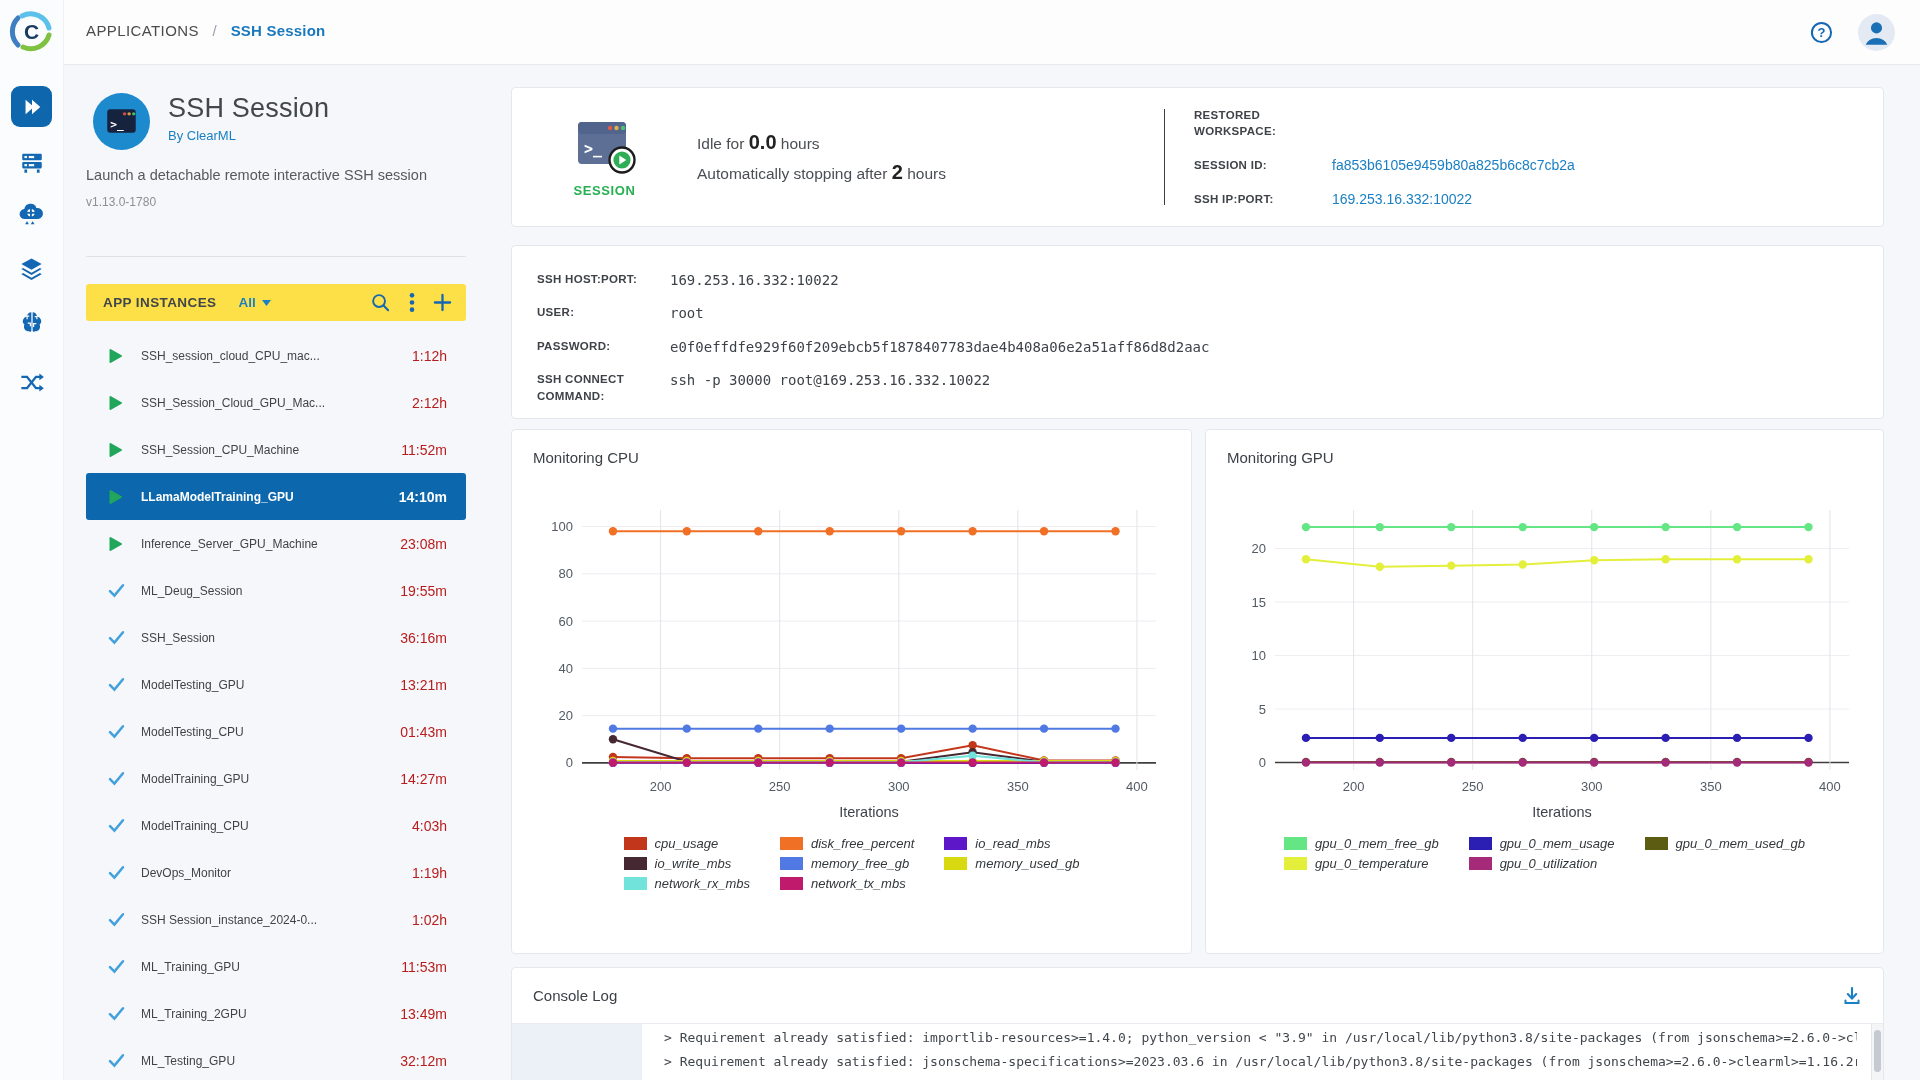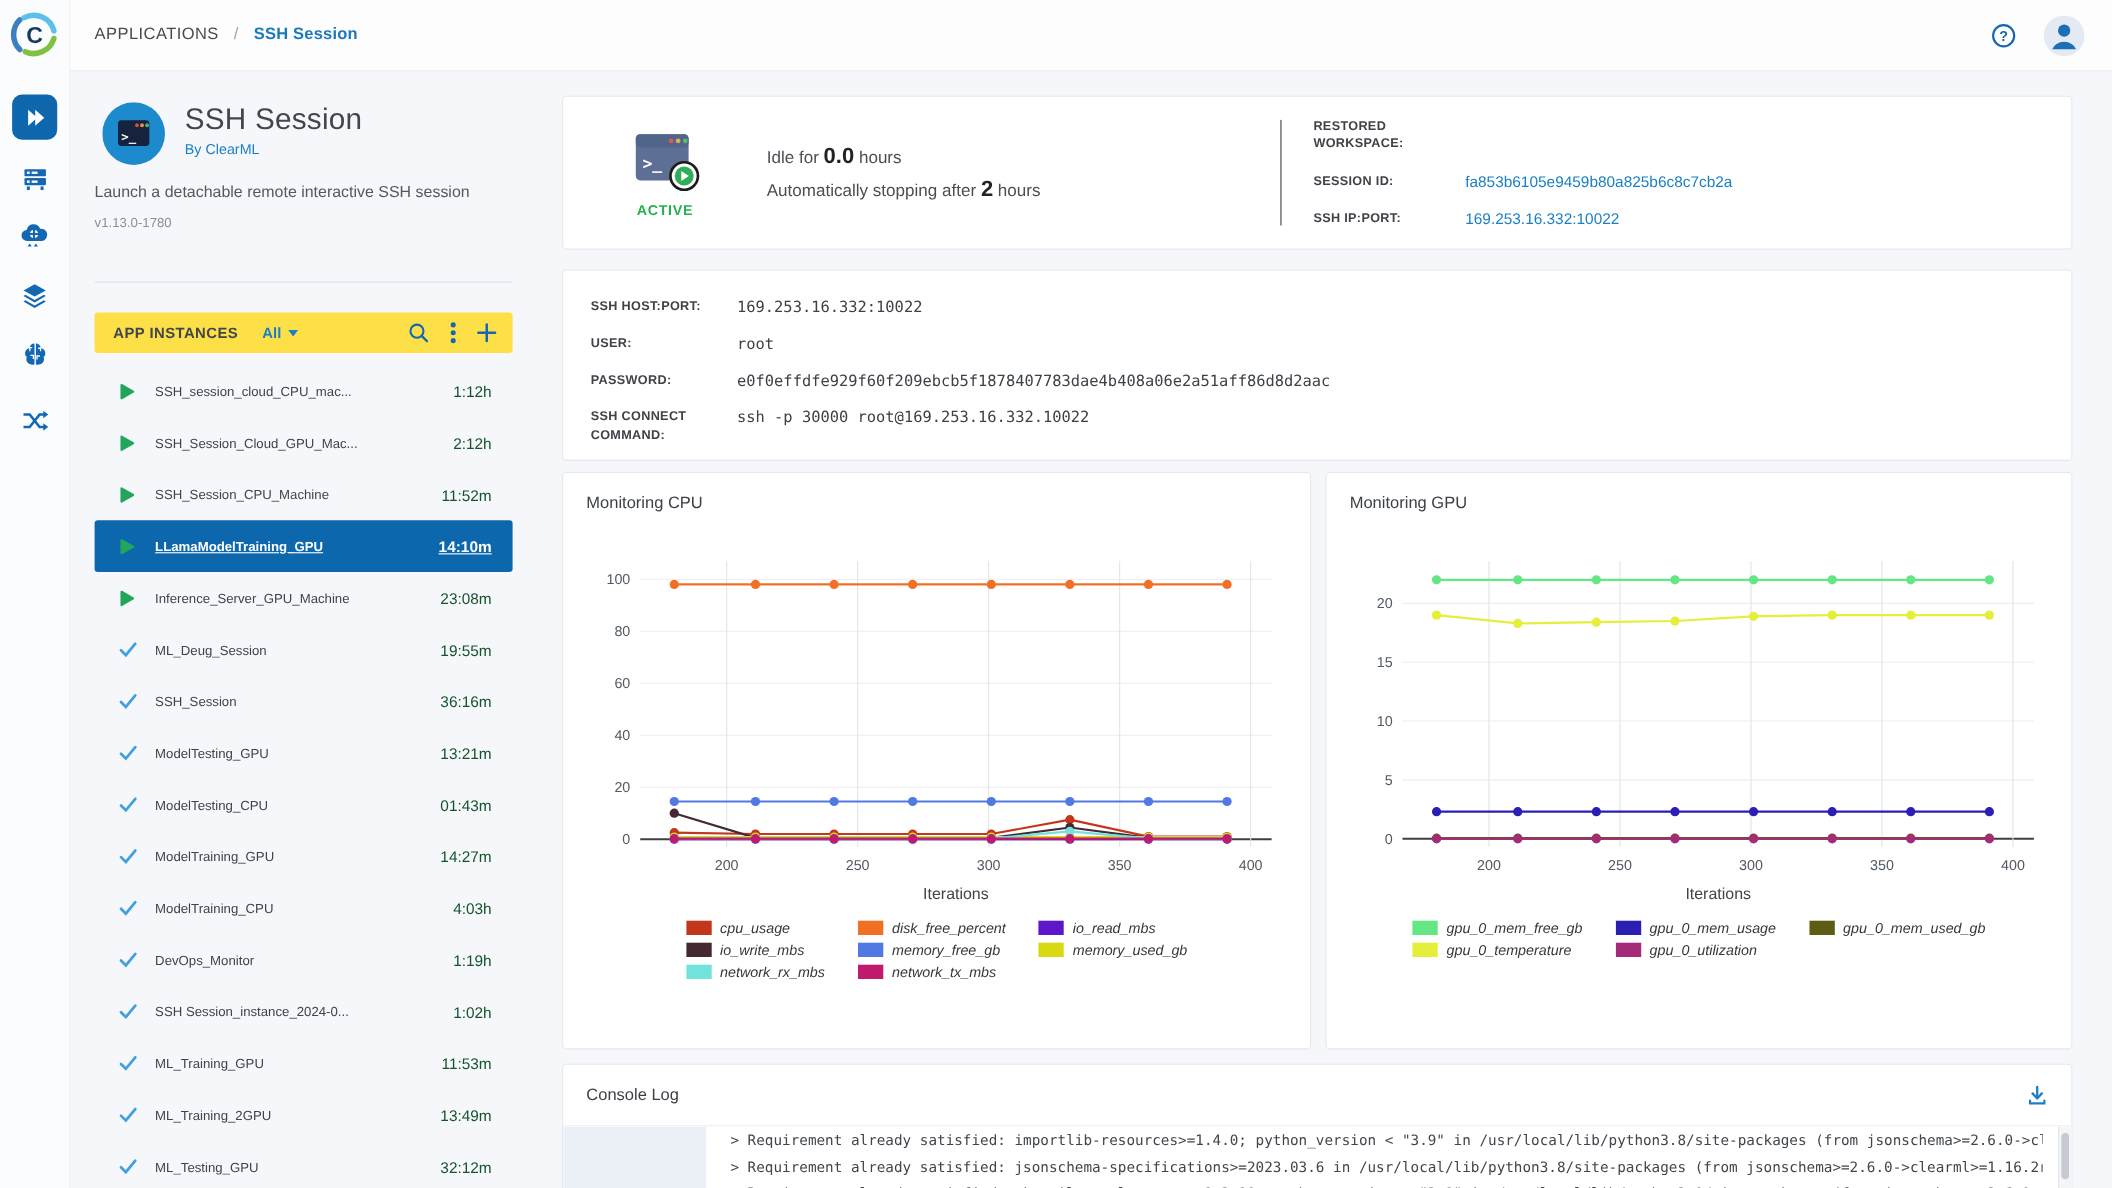--- a/index.html
+++ b/index.html
@@ -40,23 +40,23 @@
   .inst-filter{margin-left:22px;display:flex;align-items:center;gap:6px;cursor:pointer;
                font-size:13.5px;color:#1a7fc4;font-weight:bold;}
   .inst-head .spacer{flex:1;}
   .inst-head .iconbtn{margin-left:18px;}
 
   .inst-list{margin-top:11px;}
   .inst-row{height:47px;display:flex;align-items:center;padding:0 0 0 22px;cursor:pointer;
             border-radius:3px;}
   .inst-ic{width:17px;display:flex;align-items:center;}
   .inst-name{margin-left:16px;font-size:12px;color:#3f444a;white-space:nowrap;overflow:hidden;flex:1;}
-  .inst-time{font-size:14px;color:#14532d;padding-right:19px;text-align:right;min-width:62px;}
+  .inst-time{font-size:14px;color:#b91c1c;padding-right:19px;text-align:right;min-width:62px;}
   .inst-row.selected{background:#0d67ad;}
-  .inst-row.selected .inst-name,.inst-row.selected .inst-time{color:#fff;font-weight:bold;text-decoration:underline;}
+  .inst-row.selected .inst-name,.inst-row.selected .inst-time{color:#fff;font-weight:bold;}
 
   
   .card{position:absolute;background:#fff;border:1px solid #e4e8ee;border-radius:4px;}
 
   
   #status-card{left:511px;top:87px;width:1371px;height:138px;}
   .status-inner{display:flex;height:100%;align-items:center;}
   .status-left{width:185px;display:flex;flex-direction:column;align-items:center;}
   .status-label{margin-top:5px;font-size:13px;font-weight:bold;letter-spacing:.6px;color:#27b052;}
   .idle-block{width:465px;font-size:15.5px;color:#4a4e53;}
@@ -412,21 +412,21 @@
           <rect x="6" y="6" width="48" height="42" rx="4" fill="#5d6f95"></rect>
           <rect x="6" y="6" width="48" height="12" rx="4" fill="#51648c"></rect>
           <circle cx="38" cy="12" r="2.2" fill="#e05a4a"></circle>
             <circle cx="44.5" cy="12" r="2.2" fill="#e0b14a"></circle>
             <circle cx="51" cy="12" r="2.2" fill="#4ec06e"></circle>
           <text x="12" y="38" font-family="DejaVu Sans Mono, monospace" font-size="15" font-weight="bold" fill="#ffffff">&gt;_</text>
           <circle cx="50" cy="44" r="12.5" fill="#ffffff" stroke="#1c1c1c" stroke-width="2.4"></circle>
           <circle cx="50" cy="44" r="8.6" fill="#2fae57"></circle>
           <path d="M47.3 39.5 L54.3 44 L47.3 48.5 Z" fill="#ffffff"></path>
         </svg>
-        <div class="status-label">ACTIVE</div>
+        <div class="status-label">SESSION</div>
       </div>
       <div class="idle-block">
         <div class="idle-line">
           <span>Idle for</span>
           <span class="big">0.0</span>
           <span>hours</span>
         </div>
         <div class="idle-line">
           <span>Automatically stopping after</span>
           <span class="big">2</span>

